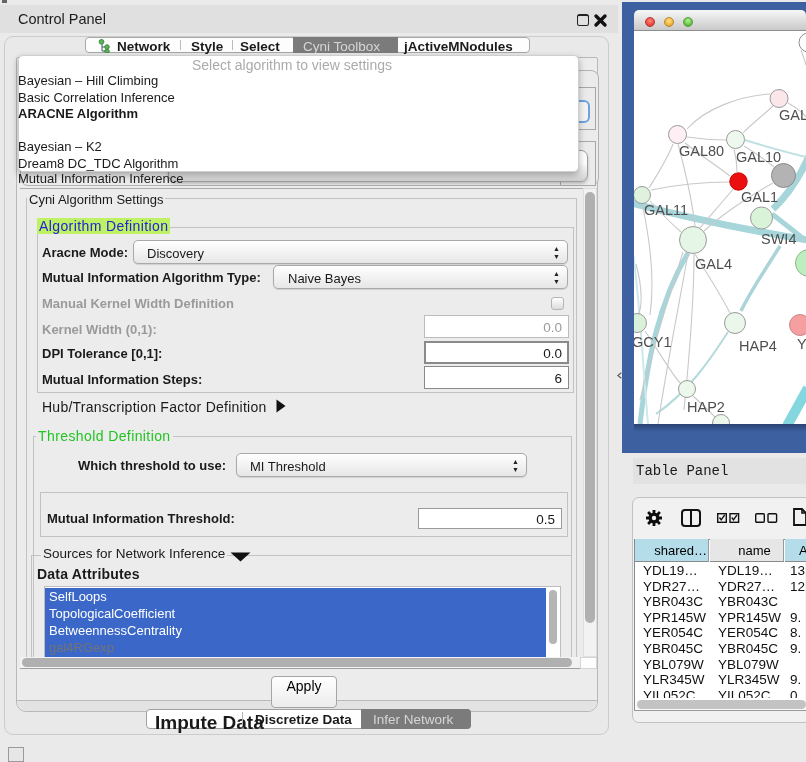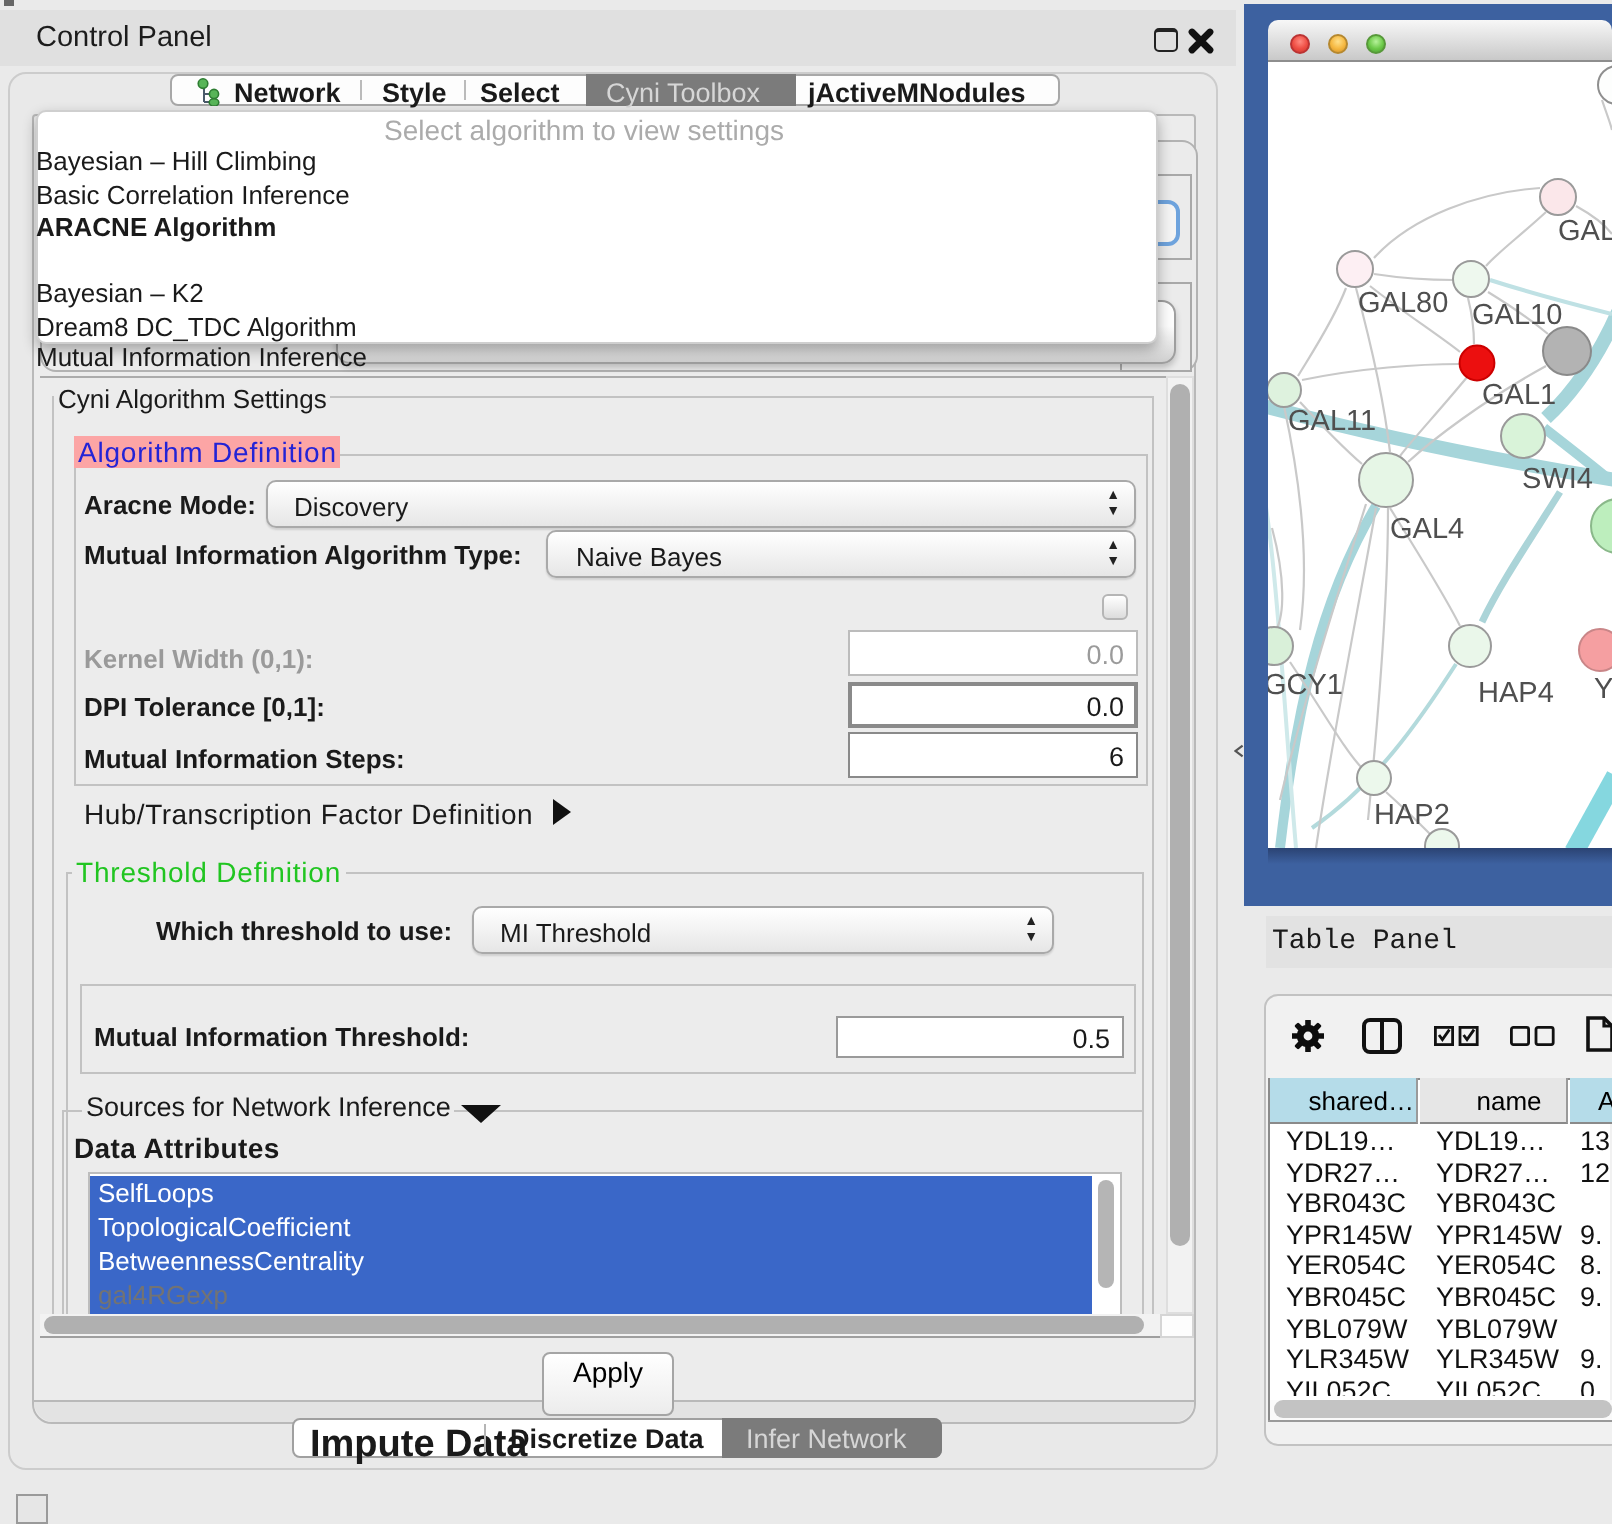--- a/index.html
+++ b/index.html
@@ -40,30 +40,31 @@
   <div class="abs" style="left:560px;top:141px;width:36px;height:45px;border:1px solid #a8a8a8;background:#ebebeb;"></div>
 
   <div class="abs" style="left:168px;top:150px;width:420px;height:32px;background:linear-gradient(#fdfdfd 40%,#cfcfcf);border:1px solid #9e9e9e;border-radius:7px;box-shadow:0 2px 3px rgba(0,0,0,0.20);"></div>
 
   <div class="abs" style="left:20px;top:188px;width:577px;height:481px;background:#ececec;border-top:1px solid #ababab;border-bottom:1px solid #9f9f9f;"></div>
 
   <div class="abs" style="left:26px;top:198px;width:551px;height:468px;border:1px solid #c2c2c2;border-bottom:none;"></div>
   <div class="abs lbl" style="left:27px;top:192px;background:#ececec;padding:0 2px;">Cyni Algorithm Settings</div>
 
   <div class="abs" style="left:37px;top:227px;width:537px;height:166px;border:1px solid #c2c2c2;"></div>
-  <div class="abs lbl" style="left:37px;top:218px;background:#fca5a5;padding:0 2px;color:#2323d6;font-size:14px;letter-spacing:0.4px;">Algorithm Definition</div>
+  <div class="abs lbl" style="left:37px;top:218px;background:#bef264;padding:0 2px;color:#2323d6;font-size:14px;letter-spacing:0.4px;">Algorithm Definition</div>
 
   <div class="abs lbl b" style="left:42px;top:245px;">Aracne Mode:</div>
   <div class="combo abs" style="left:133px;top:240px;width:435px;height:24px;"></div>
   <div class="abs lbl" style="left:147px;top:246px;">Discovery</div>
 
   <div class="abs lbl b" style="left:42px;top:270px;">Mutual Information Algorithm Type:</div>
   <div class="combo abs" style="left:273px;top:265px;width:295px;height:24px;"></div>
   <div class="abs lbl" style="left:288px;top:271px;">Naive Bayes</div>
 
+  <div class="abs lbl b gray" style="left:42px;top:296px;">Manual Kernel Width Definition</div>
   <div class="abs" style="left:551px;top:297px;width:13px;height:13px;background:linear-gradient(#ffffff,#dcdcdc);border:1px solid #b5b5b5;border-radius:3px;"></div>
 
   <div class="abs lbl b gray" style="left:42px;top:322px;">Kernel Width (0,1):</div>
   <div class="abs" style="left:424px;top:315px;width:145px;height:23px;background:#ffffff;border:1px solid #bcbcbc;"></div>
   <div class="abs lbl" style="left:424px;top:320px;width:138px;text-align:right;color:#9b9b9b;font-size:13.5px;">0.0</div>
 
   <div class="abs lbl b" style="left:42px;top:346px;">DPI Tolerance [0,1]:</div>
   <div class="abs" style="left:424px;top:341px;width:145px;height:23px;background:#ffffff;border:2px solid #8a8a8a;"></div>
   <div class="abs lbl" style="left:424px;top:346px;width:138px;text-align:right;font-size:13.5px;">0.0</div>
 

